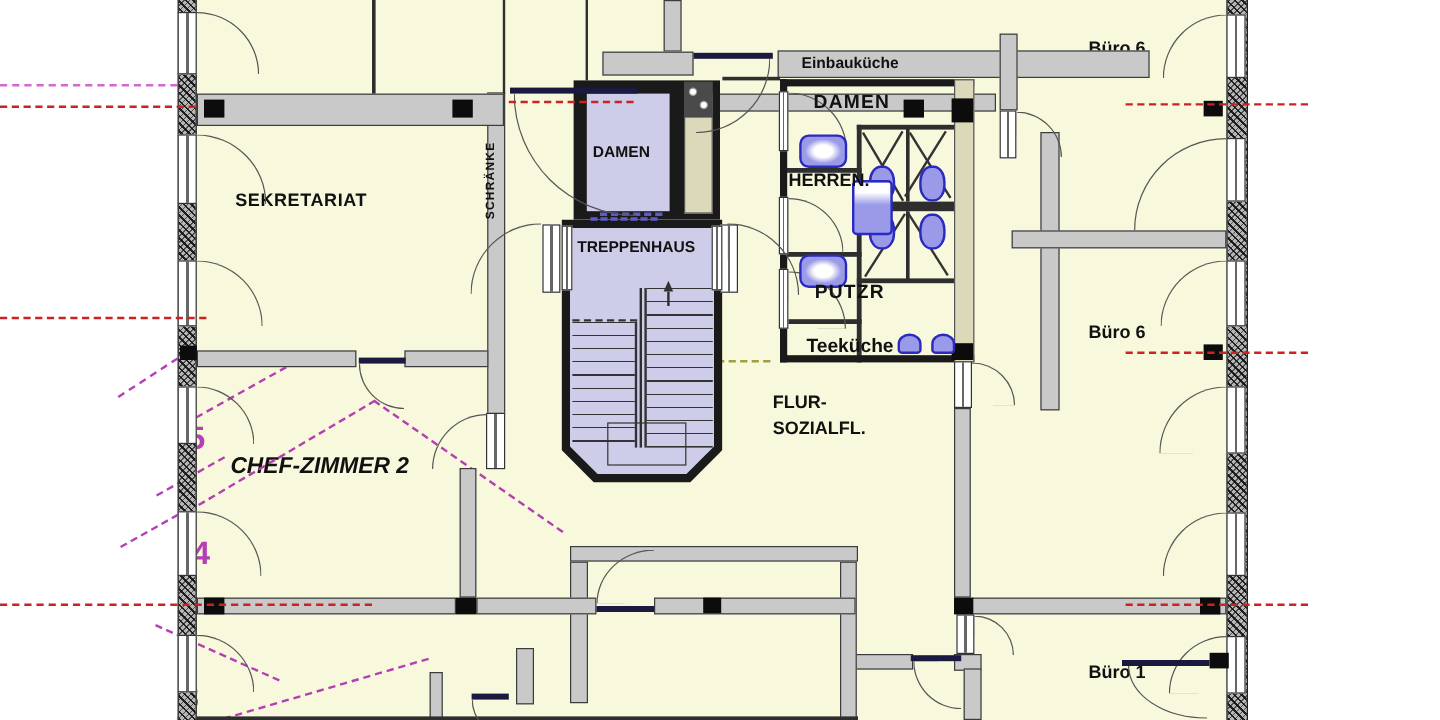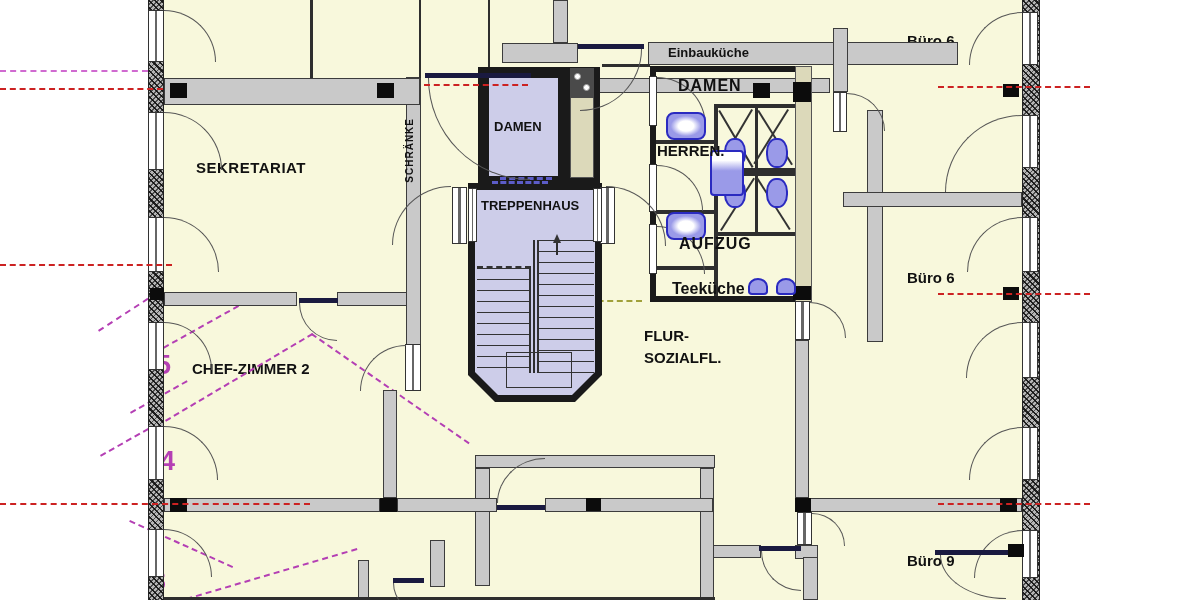--- a/index.html
+++ b/index.html
@@ -219,30 +219,30 @@
     <div class="abs magln" style="left: 98px; top: 330px; width: 59px; height: 0px; z-index: 2; transform: rotate(-33deg);"></div>
     <div class="abs magln" style="left: 186px; top: 598px; width: 178px; height: 0px; z-index: 2; transform: rotate(-16.3deg);"></div>
     <div class="abs magln" style="left: 130px; top: 520px; width: 113px; height: 0px; z-index: 2; transform: rotate(24.1deg);"></div>
     <div class="abs magln" style="left: 130px; top: 412px; width: 65px; height: 0px; z-index: 2; transform: rotate(-29.3deg);"></div>
     <div class="abs magln" style="left: 163px; top: 347px; width: 96px; height: 0px; z-index: 2; transform: rotate(-29.2deg);"></div>
     <div class="abs magln" style="left: 312px; top: 333px; width: 192px; height: 0px; z-index: 2; transform: rotate(34.8deg);"></div>
     <div class="abs magln" style="left: 165px; top: 420px; width: 171px; height: 0px; z-index: 2; transform: rotate(-30.6deg);"></div>
     <div class="abs cream" style="left: 148px; top: 0px; width: 892px; height: 600px; z-index: 0;"></div>
 
   <div class="lbl" style="left:196px;top:159px;font-size:15px;letter-spacing:.5px;">SEKRETARIAT</div>
-  <div class="lbl" style="left:192px;top:360px;font-size:15px;">CHEF-ZIMMER 2</div>
+  <div class="lbl" style="left:192px;top:378px;font-size:19px;font-style:italic;">CHEF-ZIMMER 2</div>
   <div class="lbl" style="left:494px;top:119px;font-size:13px;z-index:30;">DAMEN</div>
   <div class="lbl" style="left:481px;top:198px;font-size:13px;z-index:30;">TREPPENHAUS</div>
   <div class="lbl vert" style="left:404px;top:118px;font-size:10px;letter-spacing:1px;z-index:30;">SCHRÄNKE</div>
   <div class="lbl" style="left:668px;top:45px;font-size:13px;z-index:30;">Einbauküche</div>
   <div class="lbl" style="left:678px;top:77px;font-size:16px;letter-spacing:1px;z-index:30;text-align:center;">DAMEN</div>
   <div class="lbl" style="left:657px;top:142px;font-size:15px;z-index:30;">HERREN.</div>
-  <div class="lbl" style="left:679px;top:235px;font-size:16px;letter-spacing:1px;z-index:30;">AUFZUG</div>
+  <div class="lbl" style="left:679px;top:235px;font-size:16px;letter-spacing:1px;z-index:30;">PUTZR</div>
   <div class="lbl" style="left:672px;top:280px;font-size:16px;z-index:30;">Teeküche</div>
   <div class="lbl" style="left:644px;top:327px;font-size:15px;">FLUR-</div>
   <div class="lbl" style="left:644px;top:349px;font-size:15px;">SOZIALFL.</div>
   <div class="lbl" style="left:907px;top:32px;font-size:15px;">Büro 6</div>
   <div class="lbl" style="left:907px;top:269px;font-size:15px;">Büro 6</div>
-  <div class="lbl" style="left:907px;top:552px;font-size:15px;">Büro 9</div>
+  <div class="lbl" style="left:907px;top:552px;font-size:15px;">Büro 1</div>
   <div class="lbl mag" style="left:156px;top:350px;font-size:27px;font-weight:600;">5</div>
   <div class="lbl mag" style="left:160px;top:446px;font-size:27px;font-weight:600;">4</div>
   <div class="lbl mag" style="left:151px;top:566px;font-size:27px;font-weight:600;">3</div>
 </div>
 
 </body></html>

